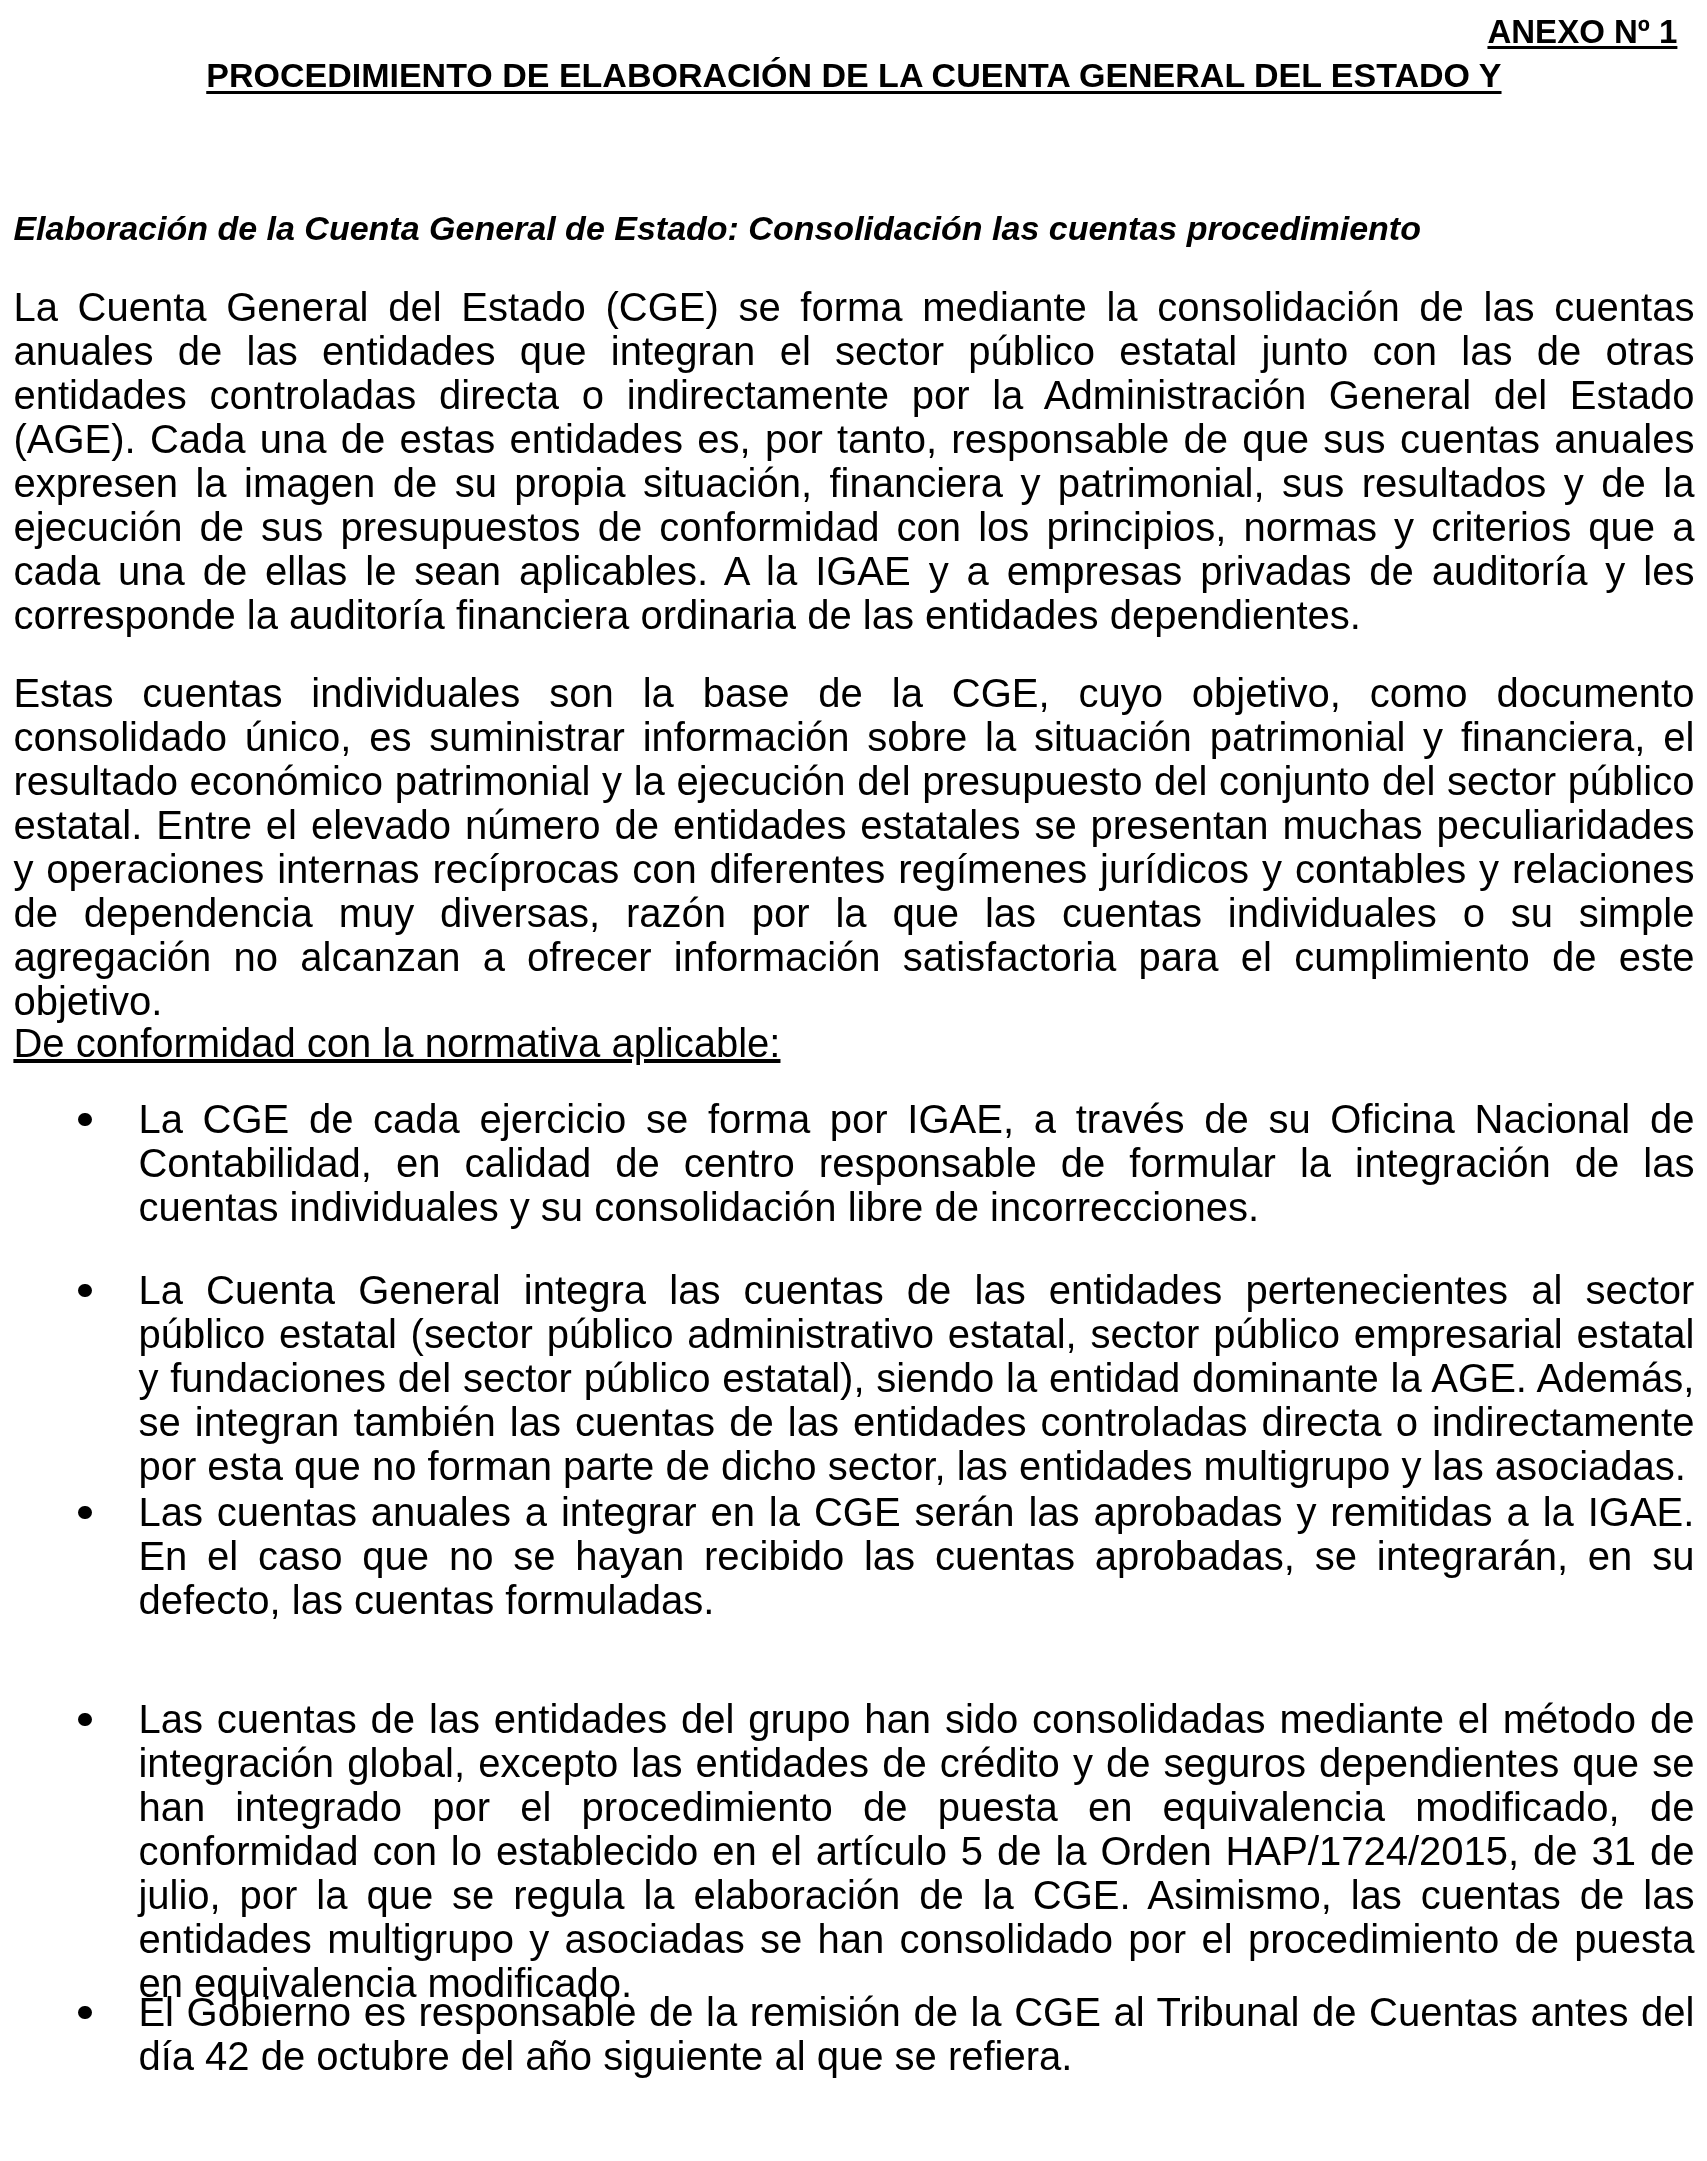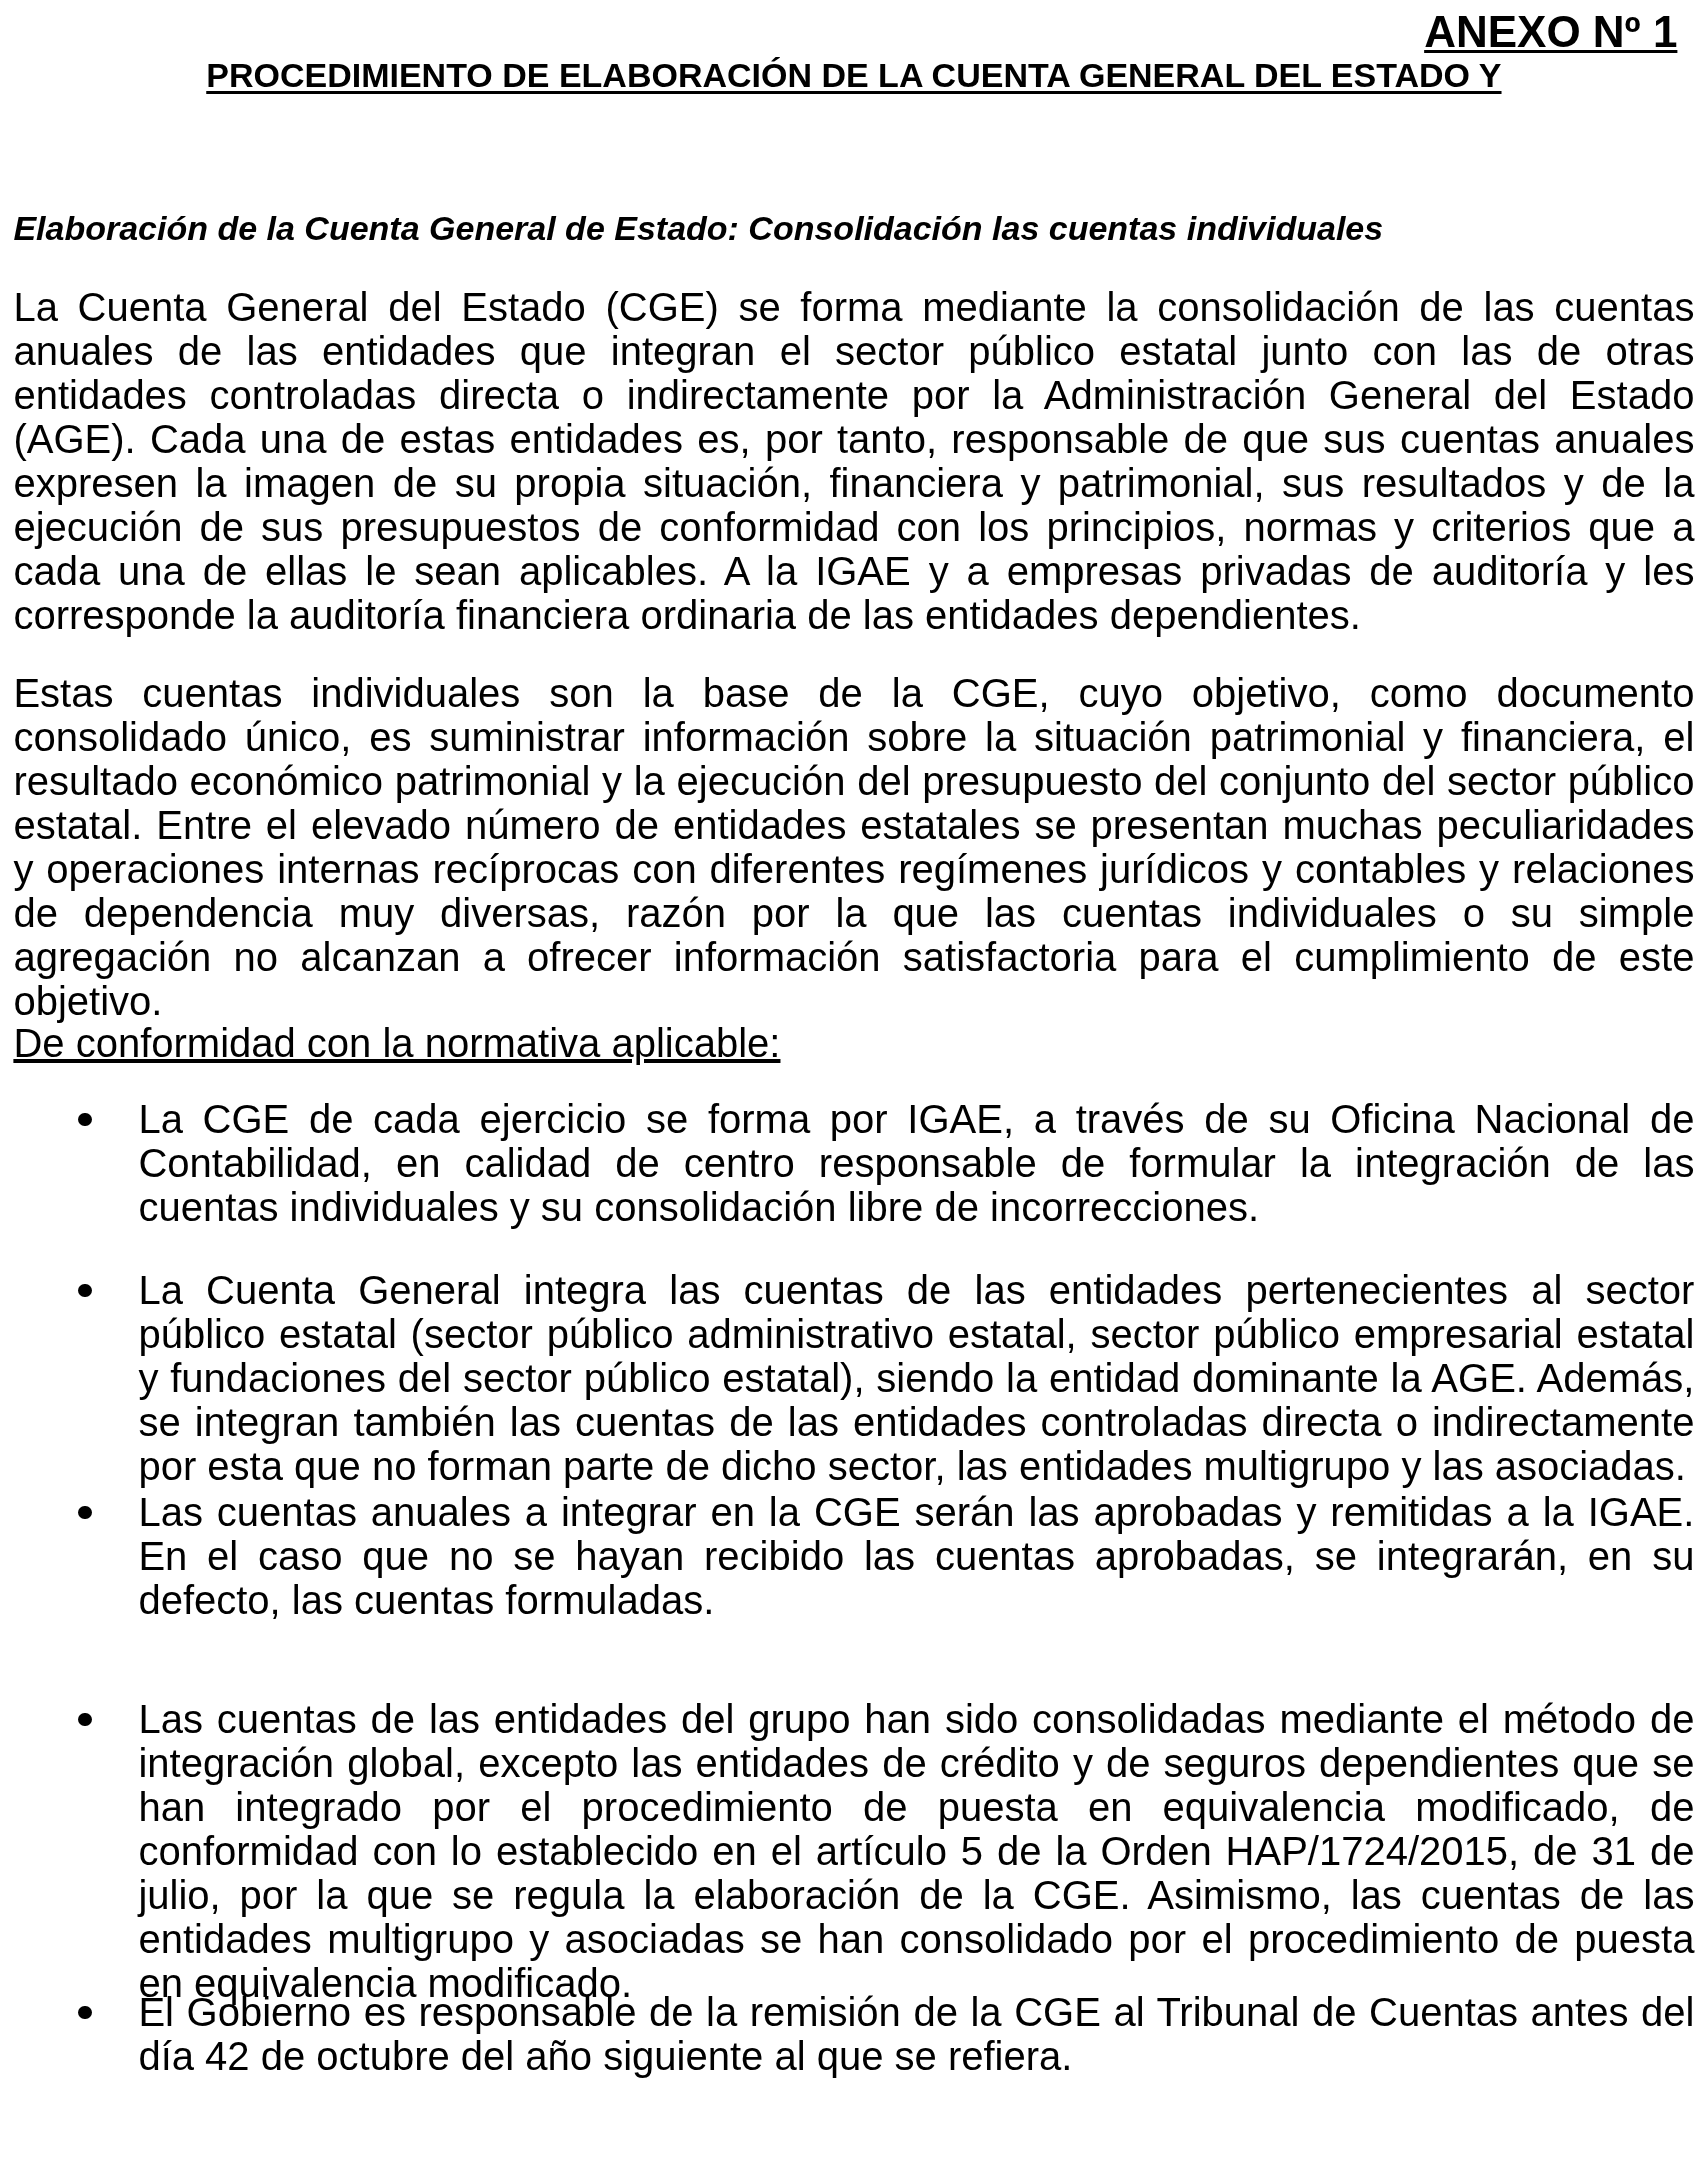--- a/index.html
+++ b/index.html
@@ -19,21 +19,21 @@
       position: absolute;
       left: 13.4px;
       top: 0;
       width: 1681px;
     }
     .annex {
       position: absolute;
       right: 17px;
       top: 11.7px;
       font-weight: bold;
-      font-size: 44px;
+      font-size: 33px;
       line-height: 40px;
       text-decoration: underline;
       text-decoration-thickness: 3.4px;
       text-underline-offset: 3.4px;
     }
     .title {
       position: absolute;
       left: 0;
       top: 54px;
       width: 1681px;
@@ -113,21 +113,21 @@
 <body>
 
 <div class="page">
 
   <div class="annex">ANEXO Nº 1</div>
 
   <div class="title">
     <div class="t-line"><span>PROCEDIMIENTO DE ELABORACIÓN DE LA CUENTA GENERAL DEL ESTADO Y</span></div>
   </div>
 
-  <div class="subheading">Elaboración de la Cuenta General de Estado: Consolidación las cuentas individuales</div>
+  <div class="subheading">Elaboración de la Cuenta General de Estado: Consolidación las cuentas procedimiento</div>
 
   <p class="para" id="p1">La Cuenta General del Estado (CGE) se forma mediante la consolidación de las cuentas anuales de las entidades que integran el sector público estatal junto con las de otras entidades controladas directa o indirectamente por la Administración General del Estado (AGE). Cada una de estas entidades es, por tanto, responsable de que sus cuentas anuales expresen la imagen de su propia situación, financiera y patrimonial, sus resultados y de la ejecución de sus presupuestos de conformidad con los principios, normas y criterios que a cada una de ellas le sean aplicables. A la IGAE y a empresas privadas de auditoría y les corresponde la auditoría financiera ordinaria de las entidades dependientes.</p>
   <p class="para" id="p2">Estas cuentas individuales son la base de la CGE, cuyo objetivo, como documento consolidado único, es suministrar información sobre la situación patrimonial y financiera, el resultado económico patrimonial y la ejecución del presupuesto del conjunto del sector público estatal. Entre el elevado número de entidades estatales se presentan muchas peculiaridades y operaciones internas recíprocas con diferentes regímenes jurídicos y contables y relaciones de dependencia muy diversas, razón por la que las cuentas individuales o su simple agregación no alcanzan a ofrecer información satisfactoria para el cumplimiento de este objetivo.</p>
   <p class="para" id="p3">De conformidad con la normativa aplicable:</p>
 
   <ul class="bullets">
     <li class="bullet-item" id="b0">
       <span class="bullet-dot"></span>
       <span class="bullet-text">La CGE de cada ejercicio se forma por IGAE, a través de su Oficina Nacional de Contabilidad, en calidad de centro responsable de formular la integración de las cuentas individuales y su consolidación libre de incorrecciones.</span>
     </li>

